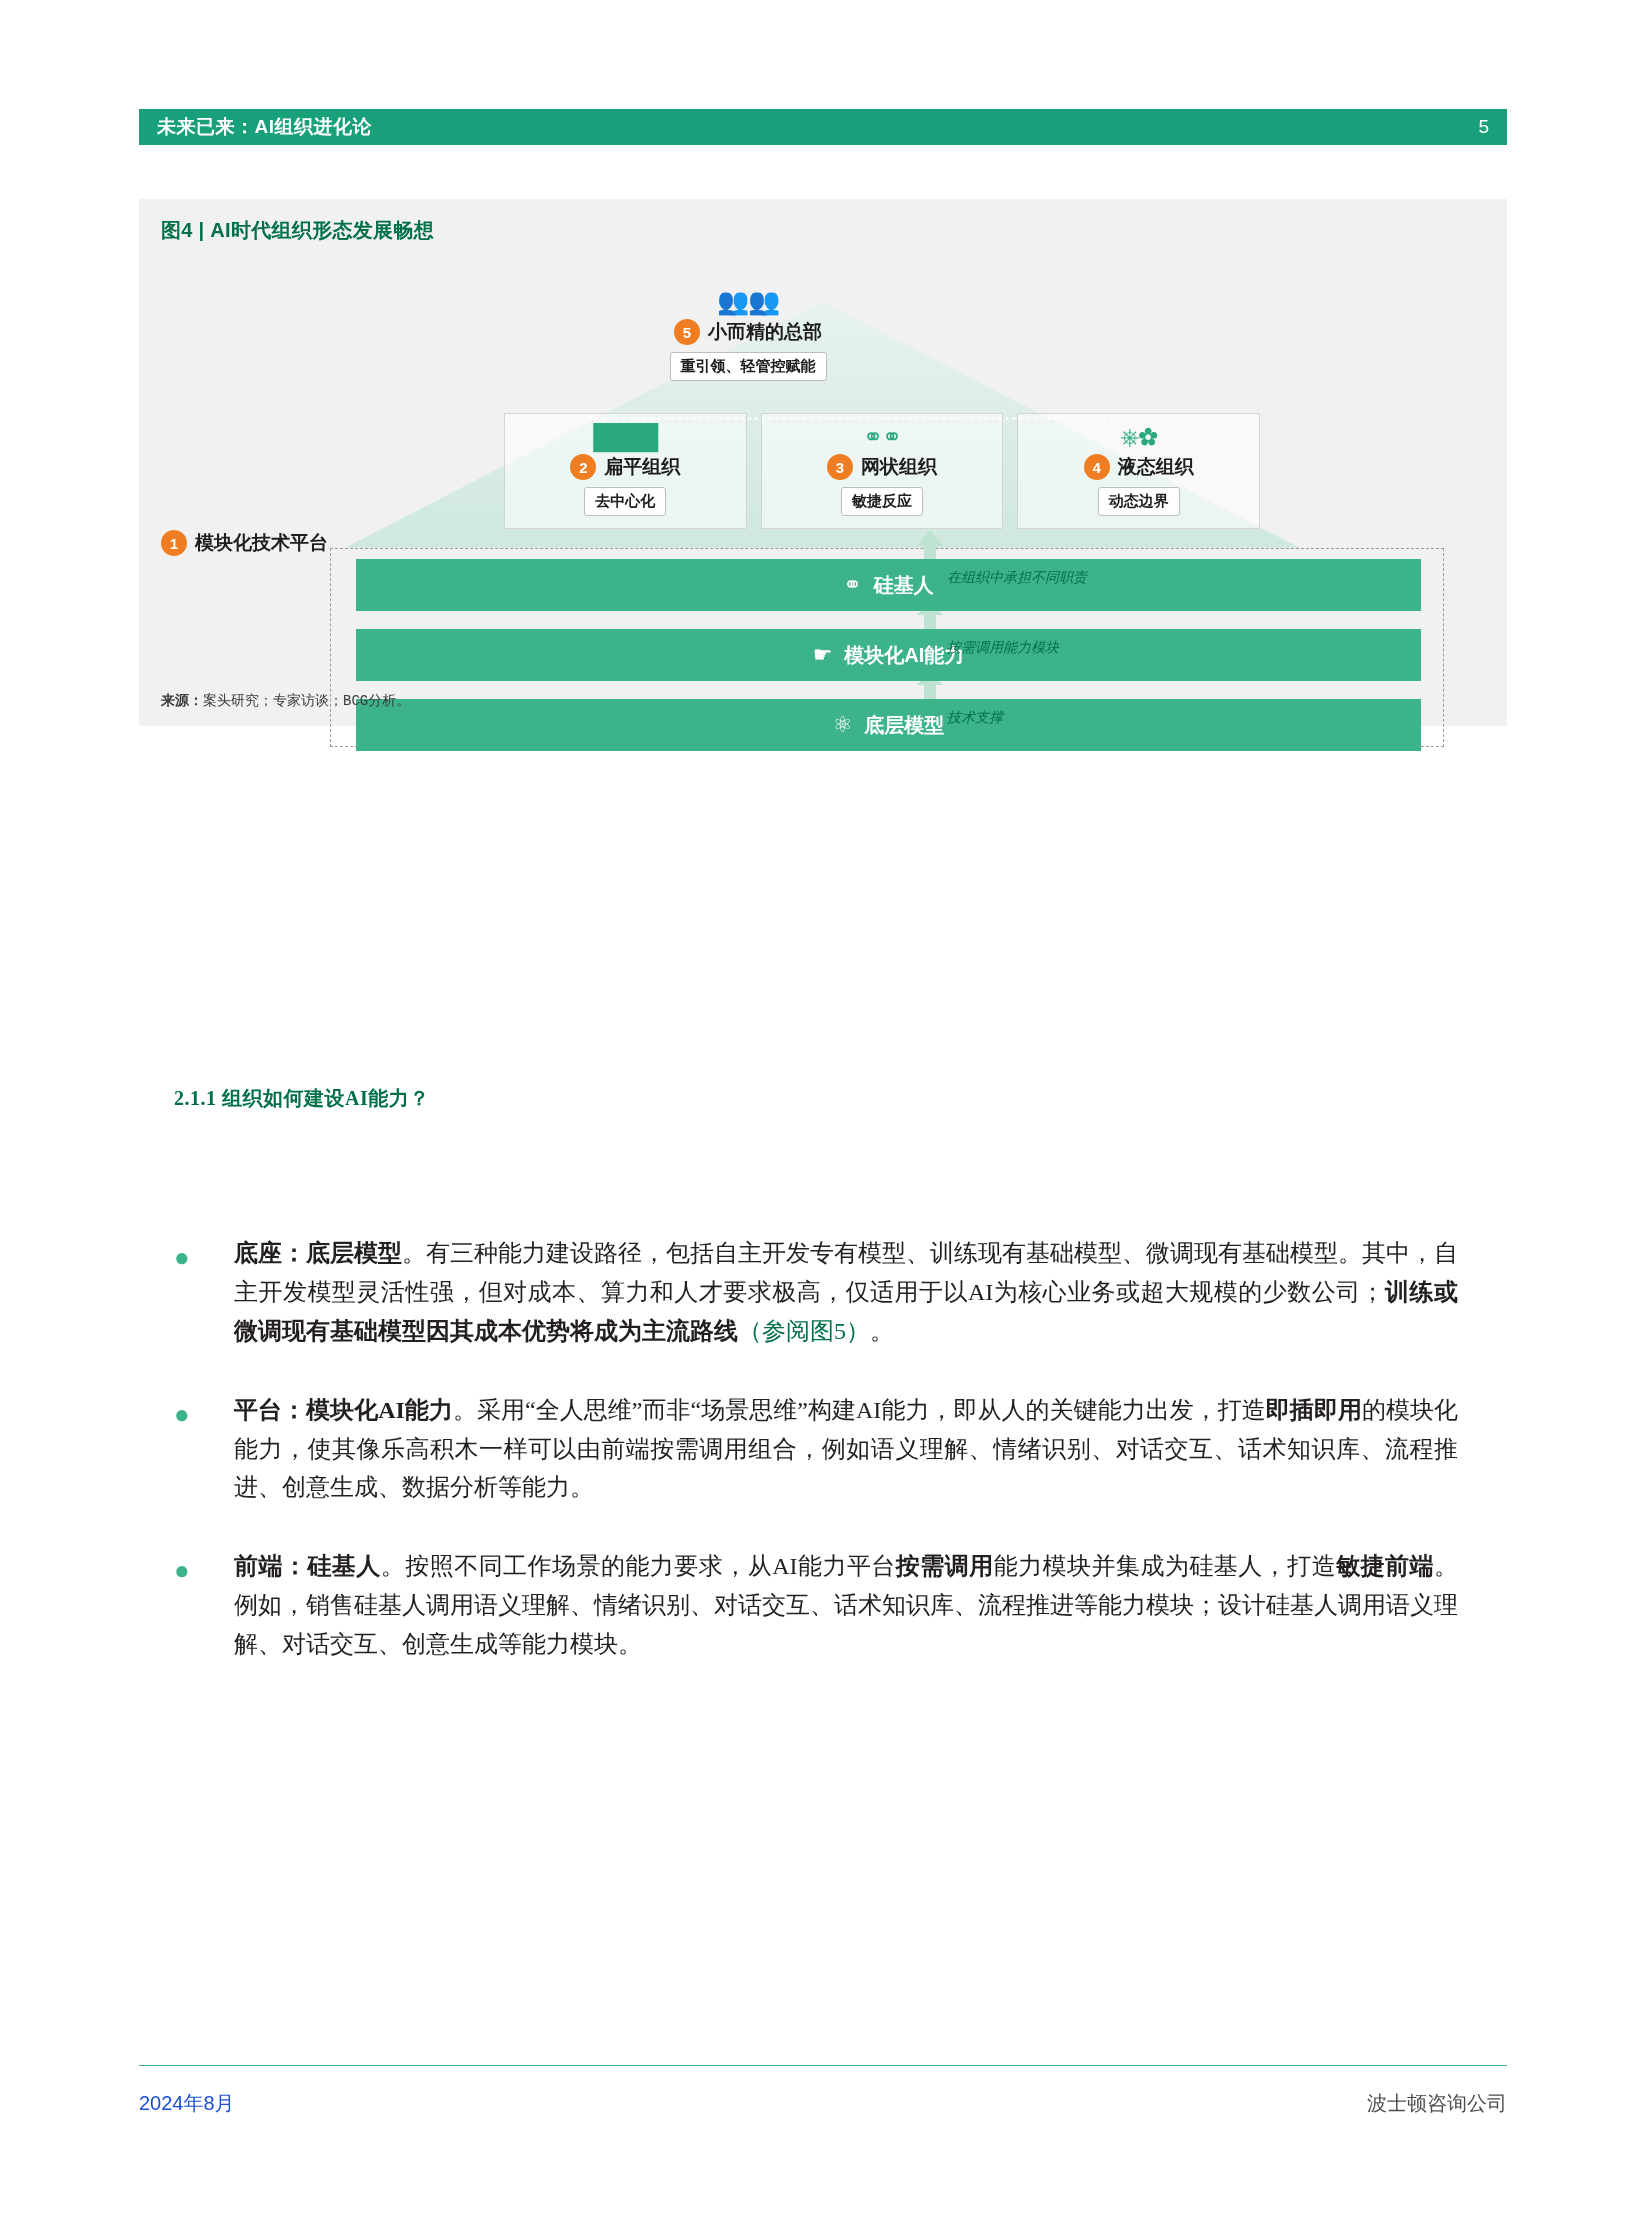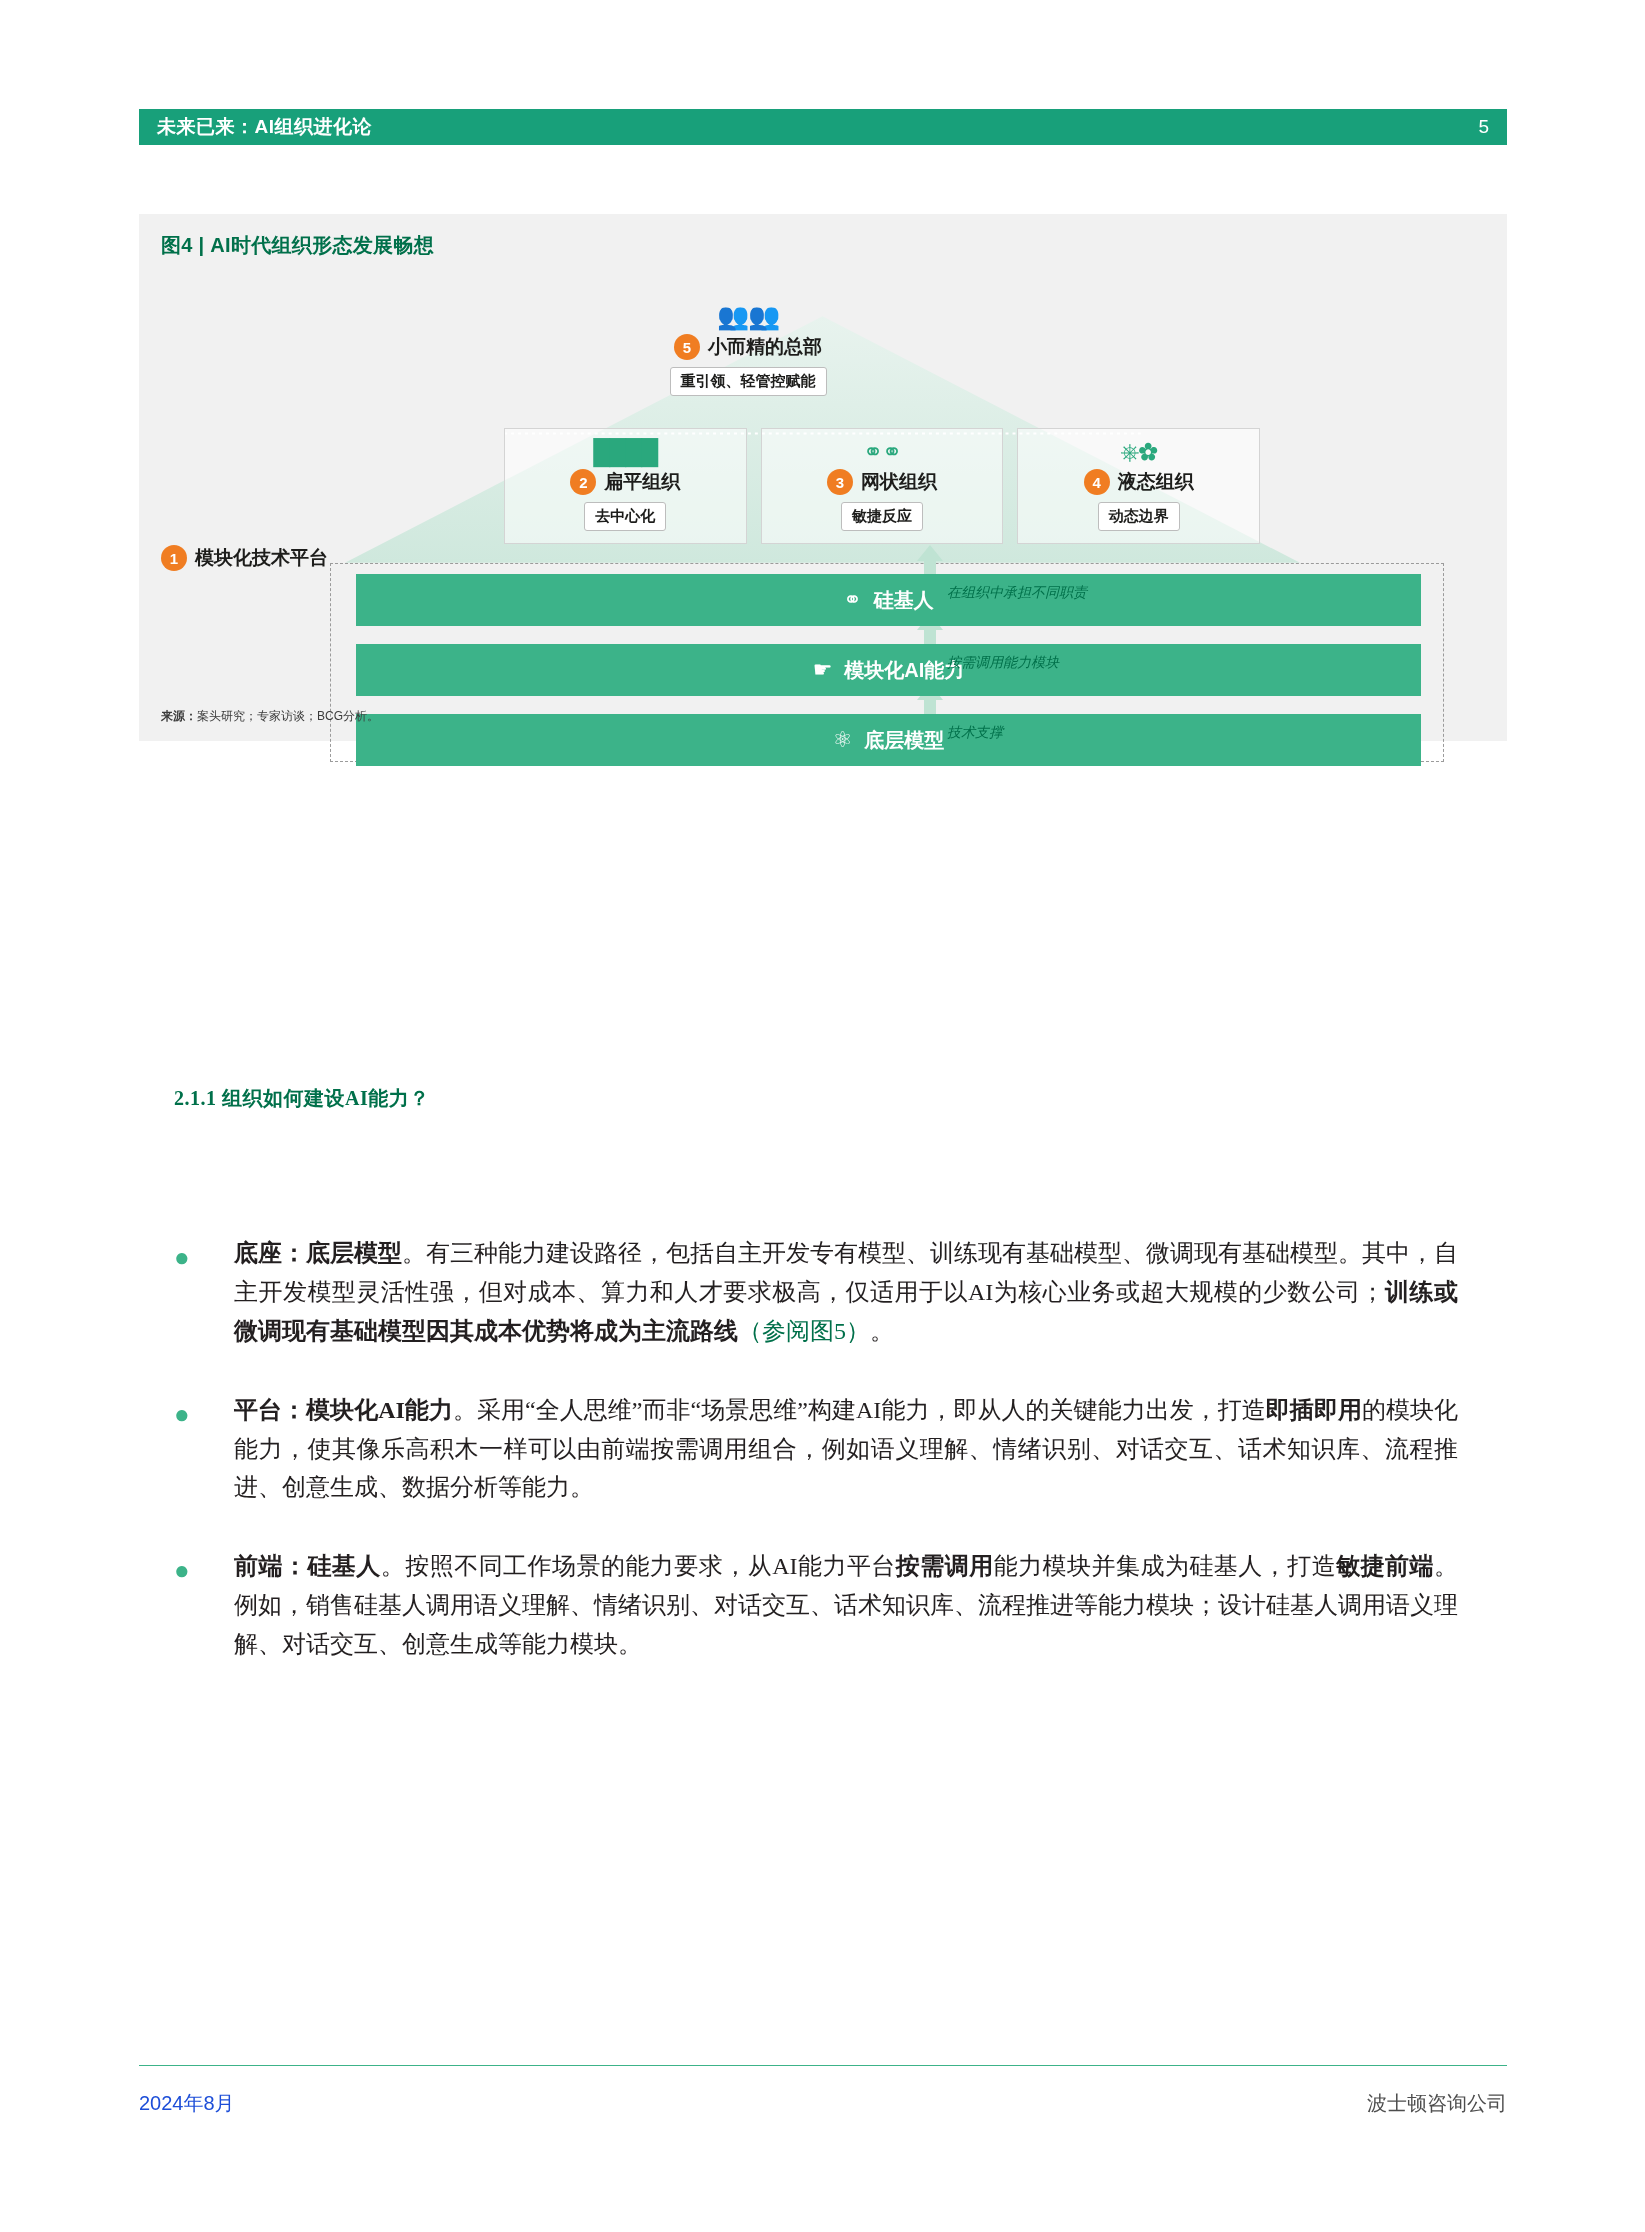--- a/index.html
+++ b/index.html
@@ -47,43 +47,43 @@
   .header-page {
     color: #ffffff;
     font-family: "Liberation Sans", sans-serif;
     font-size: 19px;
   }
 
   
   .exhibit {
     position: absolute;
     left: 139px;
-    top: 214px;
+    top: 199px;
     width: 1368px;
     height: 527px;
     background: #f1f1f1;
     box-sizing: border-box;
     padding-left: 38px;
   }
   .exhibit-title {
     position: absolute;
     left: 22px;
     top: 18px;
     font-family: "Liberation Sans", sans-serif;
     font-size: 20px;
     font-weight: bold;
     color: #00704a;
     letter-spacing: 0.3px;
   }
   .exhibit-source {
     position: absolute;
     left: 22px;
     bottom: 16px;
-    font-family: Liberation Sans, sans-serif;
-    font-size: 12px;
+    font-family: Liberation Mono, monospace;
+    font-size: 14px;
     color: #3b3b3b;
   }
   .exhibit-source b {
     font-weight: bold;
   }
 
   
   .diagram {
     position: absolute;
     left: 22px;

